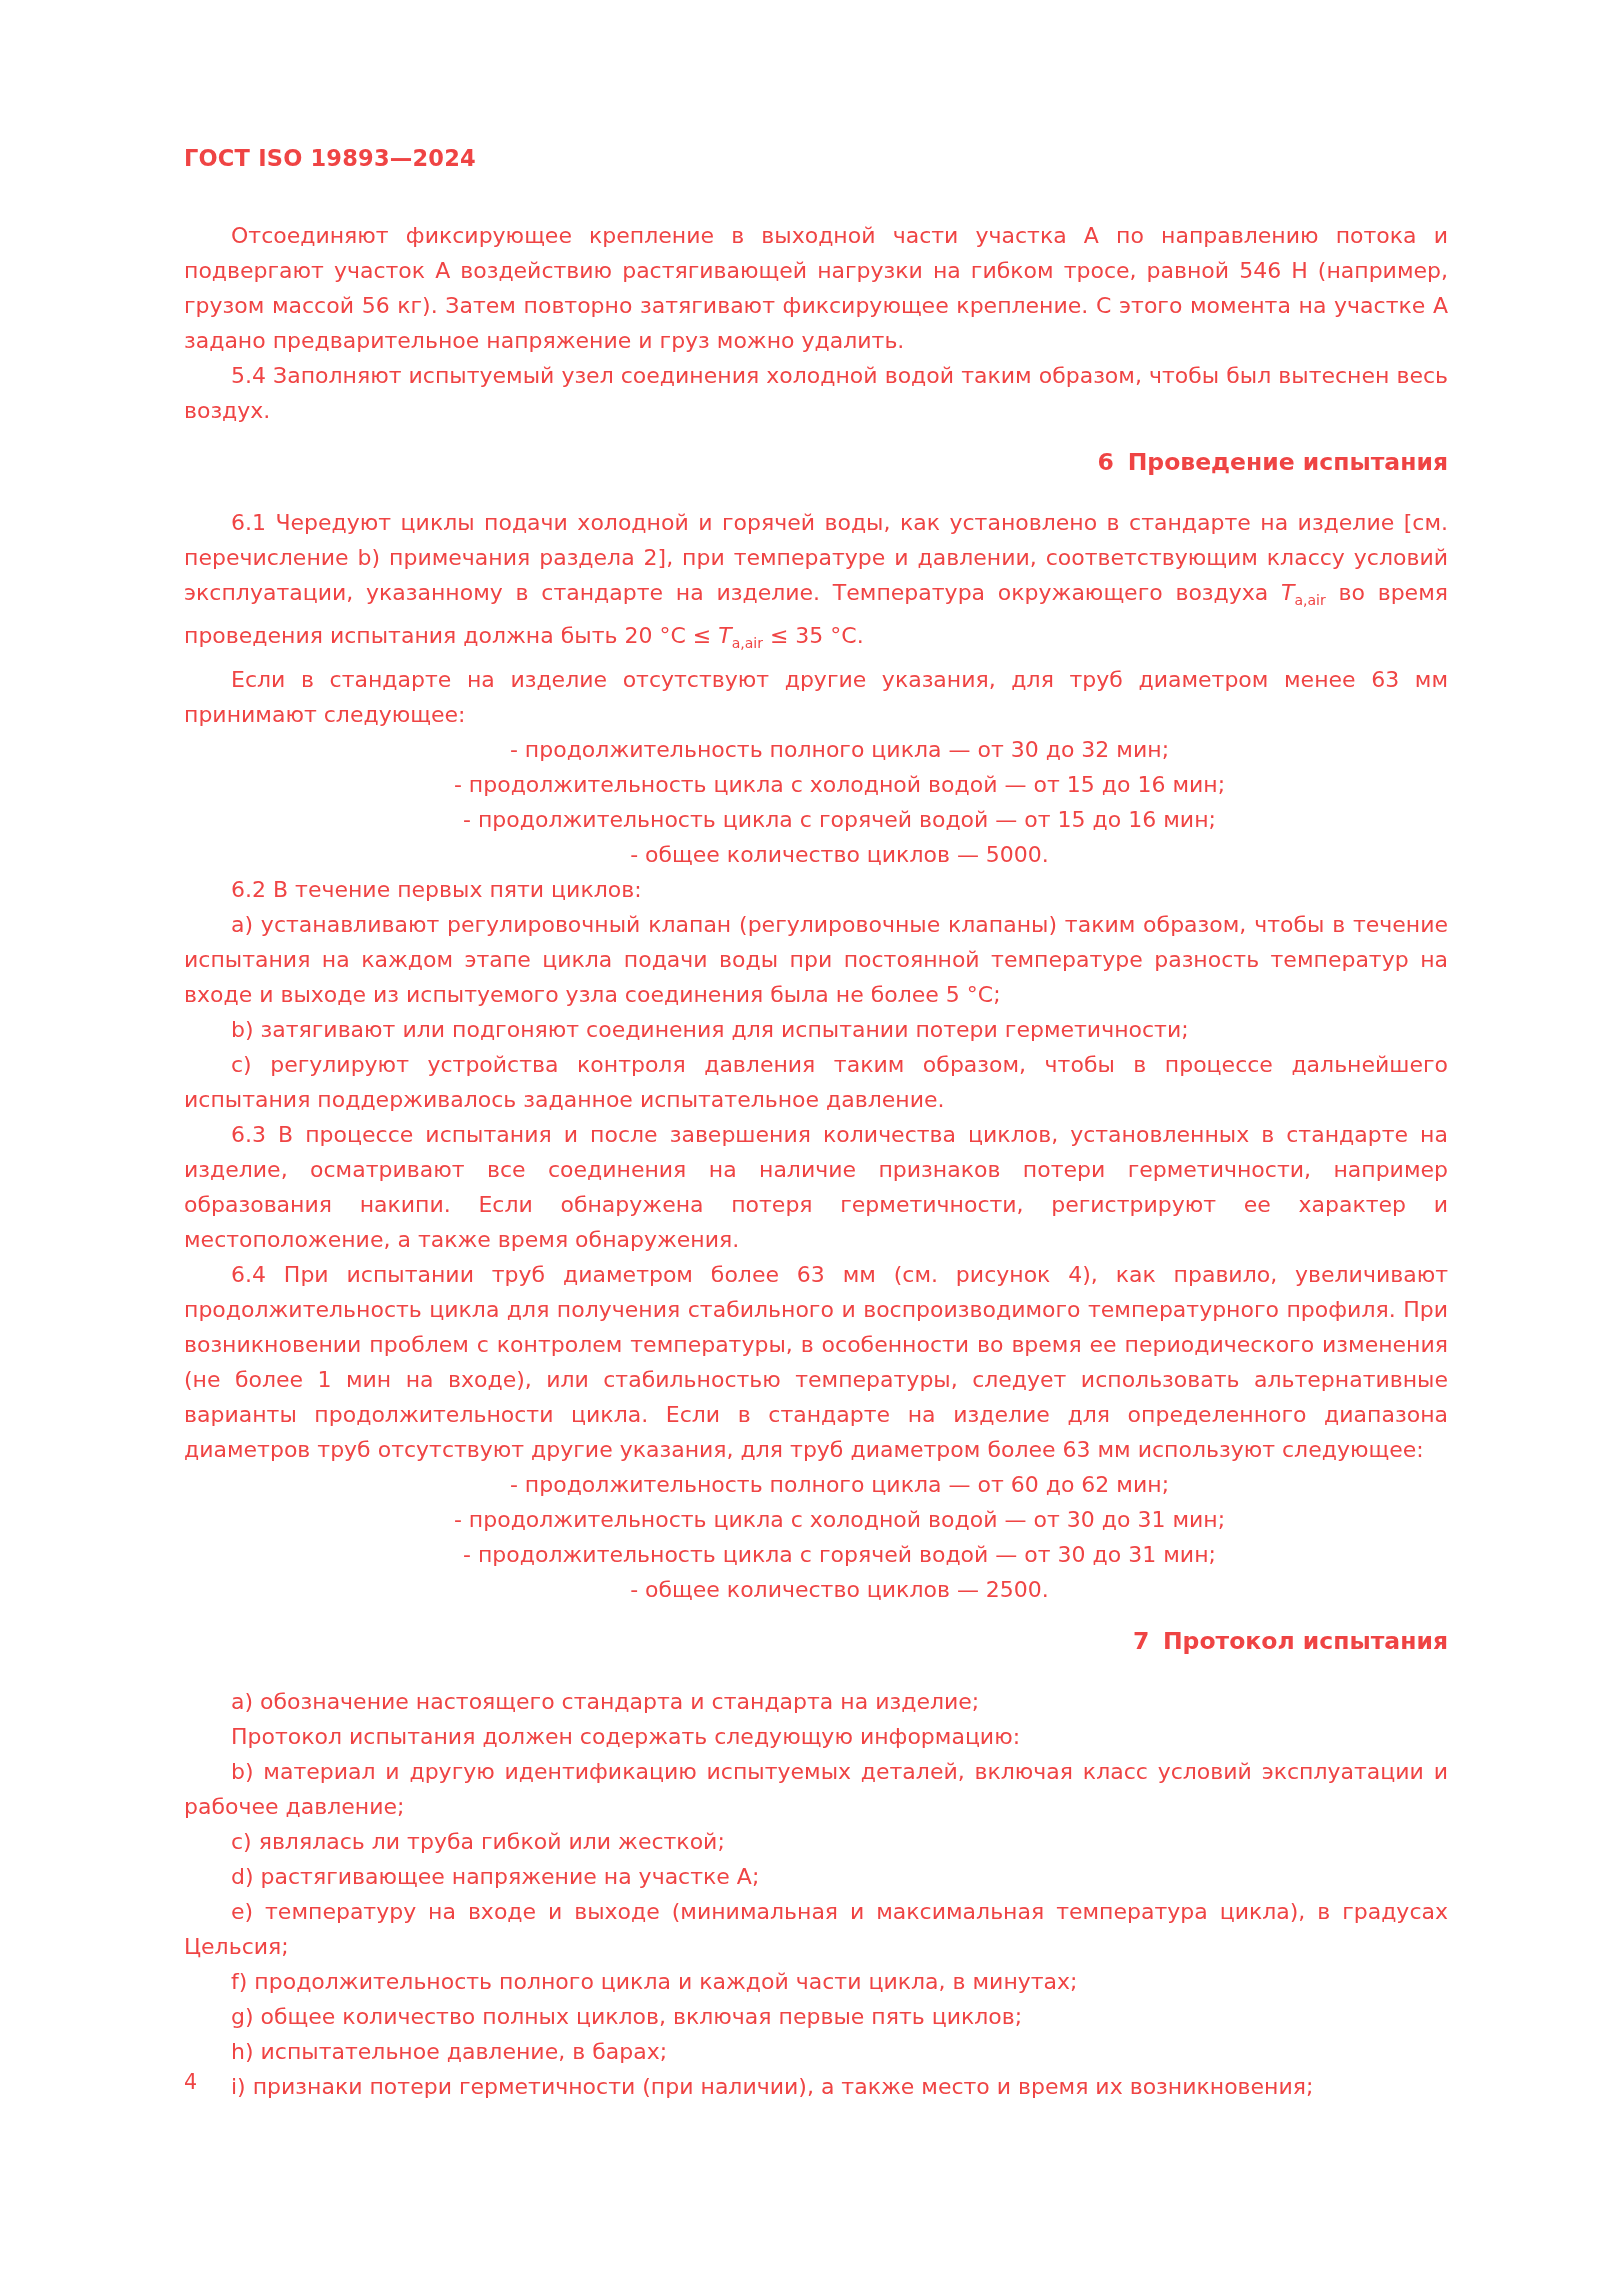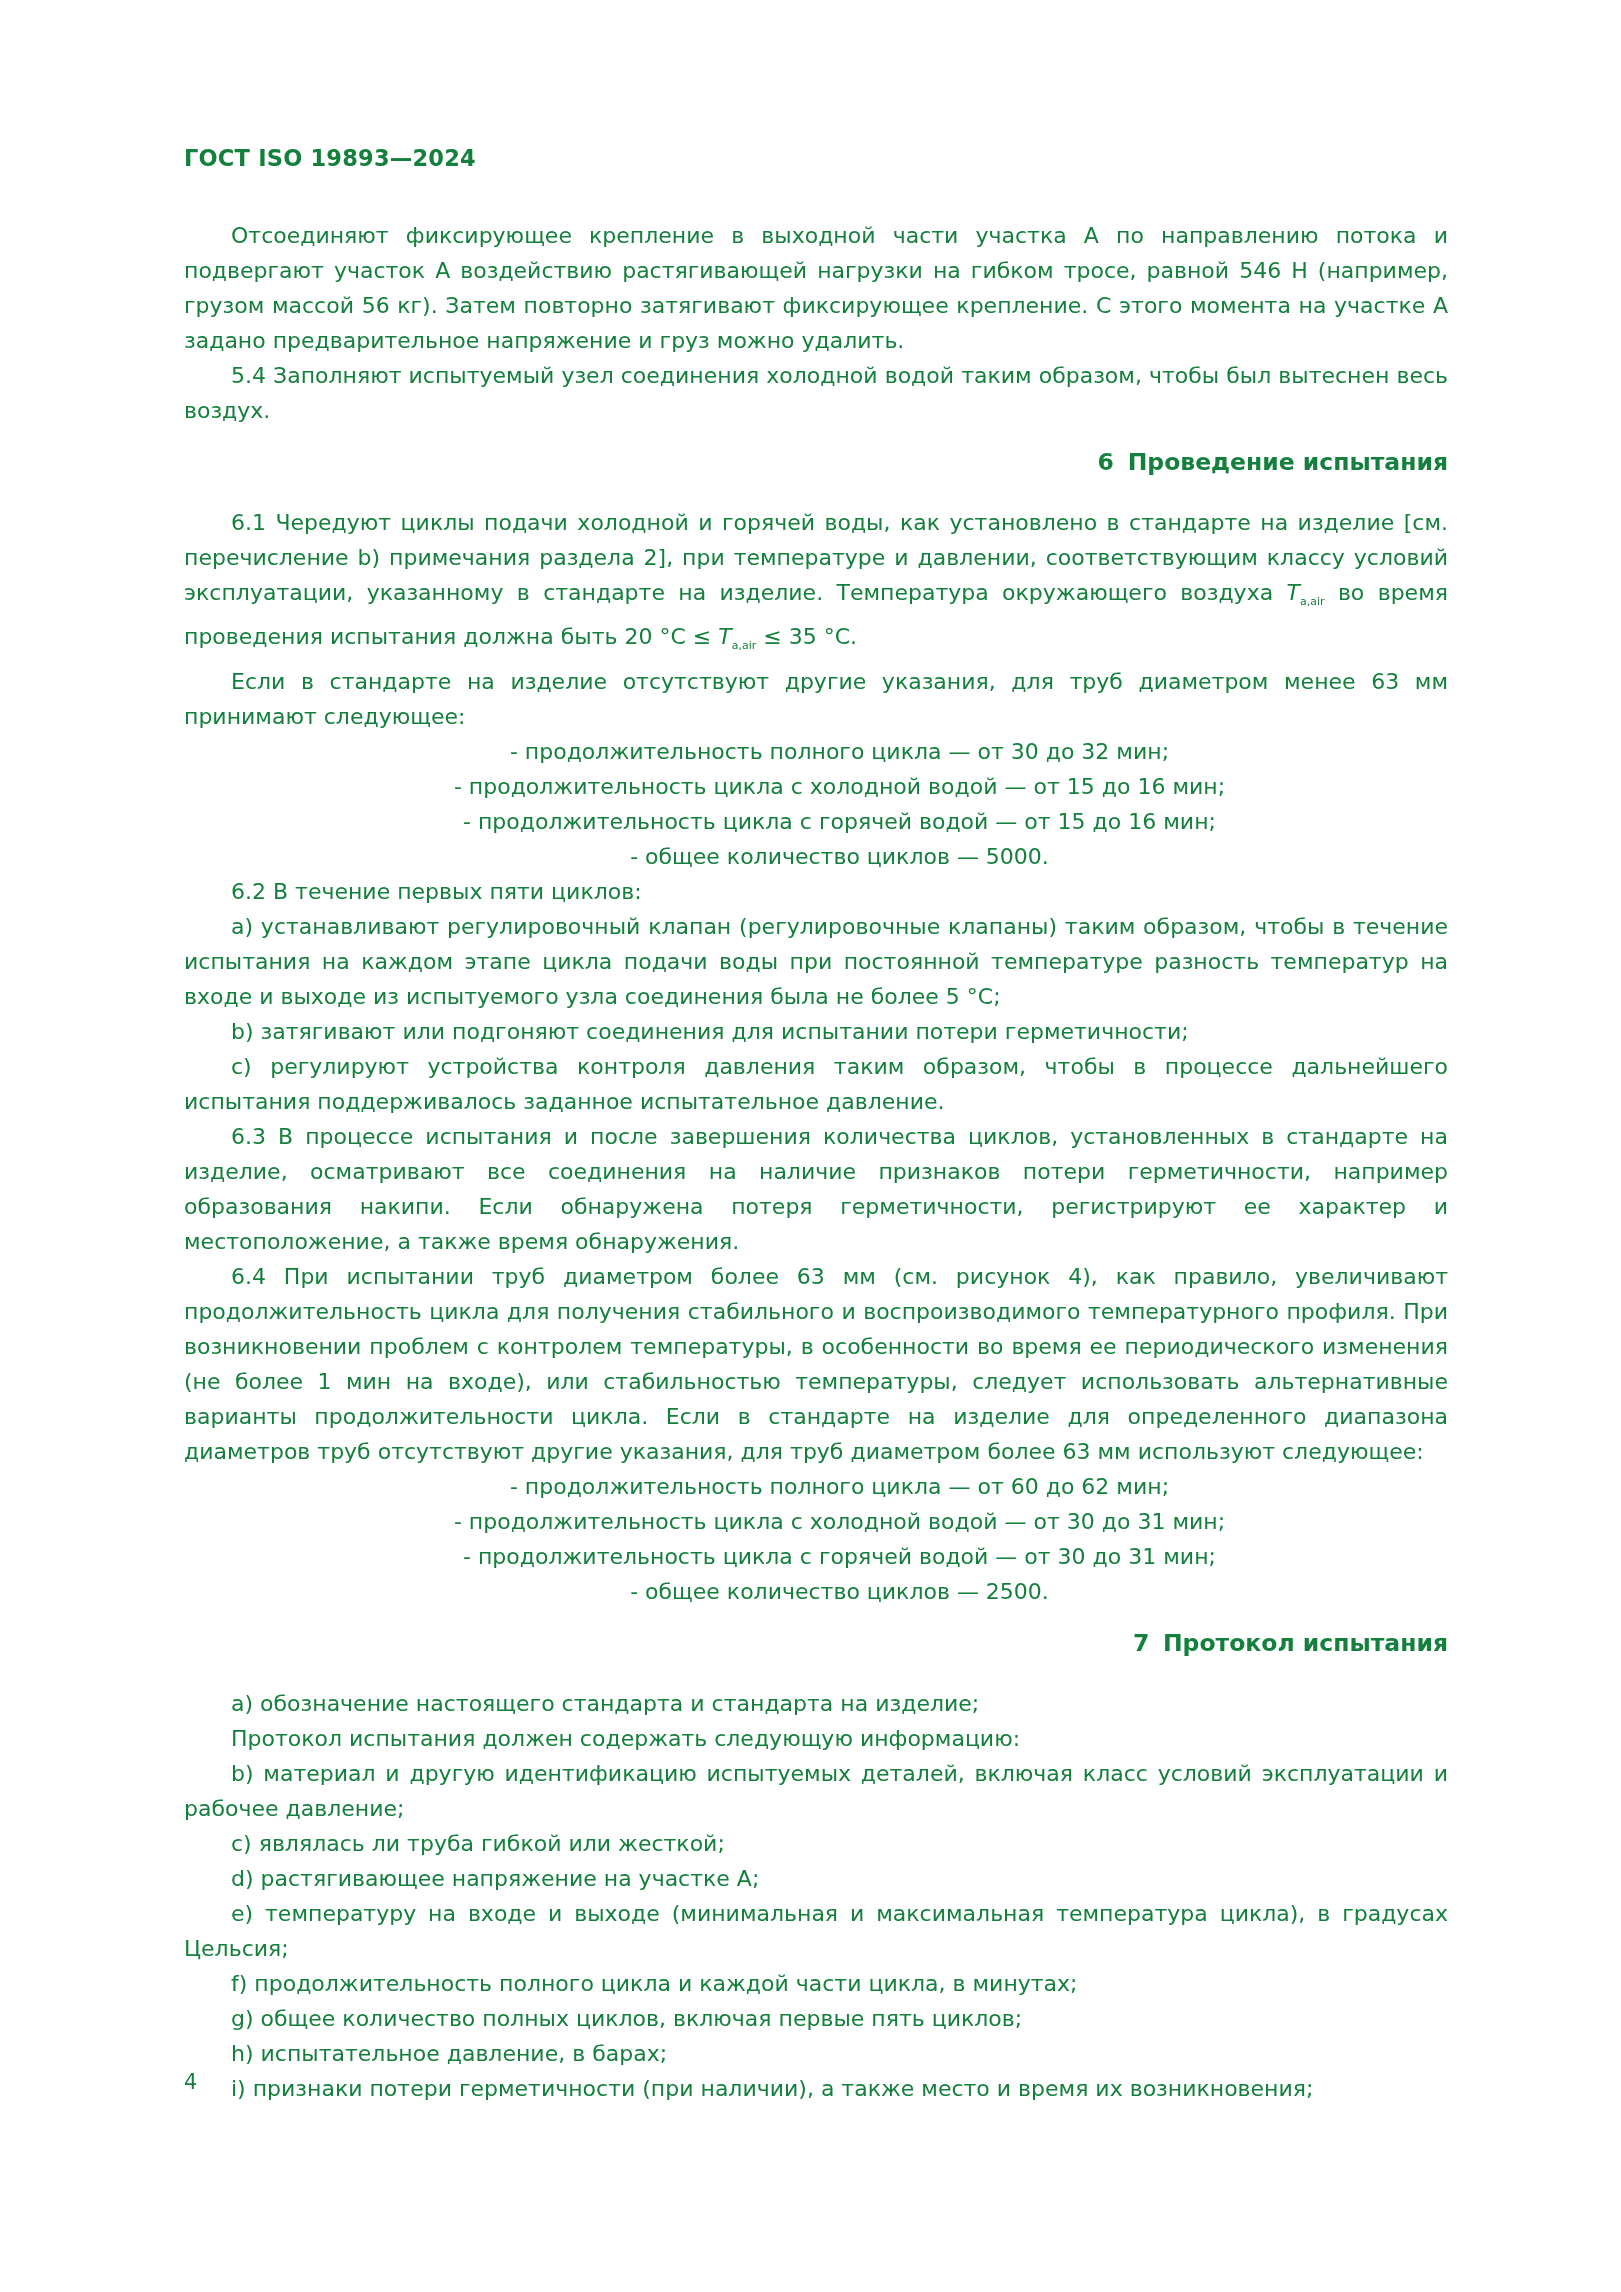--- a/index.html
+++ b/index.html
@@ -6,21 +6,21 @@
     margin: 0;
     padding: 0;
     background: #ffffff;
   }
   .page {
     position: relative;
     width: 1621px;
     height: 2293px;
     background: #ffffff;
     font-family: "DejaVu Sans", sans-serif;
-    color: #15803d;
+    color: #ef4444;
     box-sizing: border-box;
   }
   .content {
     position: absolute;
     left: 184px;
     top: 145px;
     width: 1264px;
   }
   .header-title {
     font-size: 22.5px;
@@ -48,21 +48,21 @@
     font-weight: bold;
     margin: 20px 0 29px 0;
     padding-left: 47px;
     text-indent: 0;
     text-align: right;
   }
   h2.section .num {
     margin-right: 13.7px;
   }
   .sub {
-    font-size: 11px;
+    font-size: 14px;
     vertical-align: sub;
   }
   .ital {
     font-style: italic;
   }
   .page-number {
     position: absolute;
     left: 184px;
     top: 2070px;
     font-size: 20.6px;

